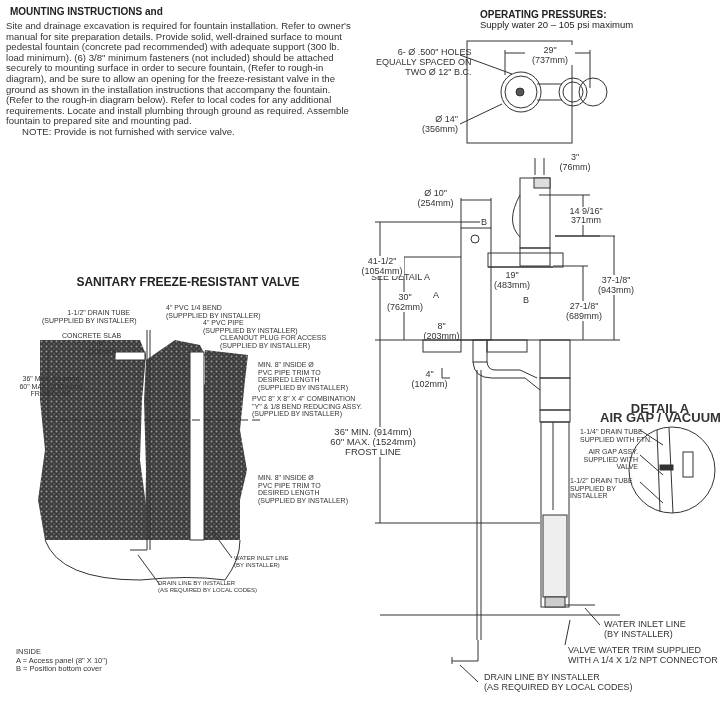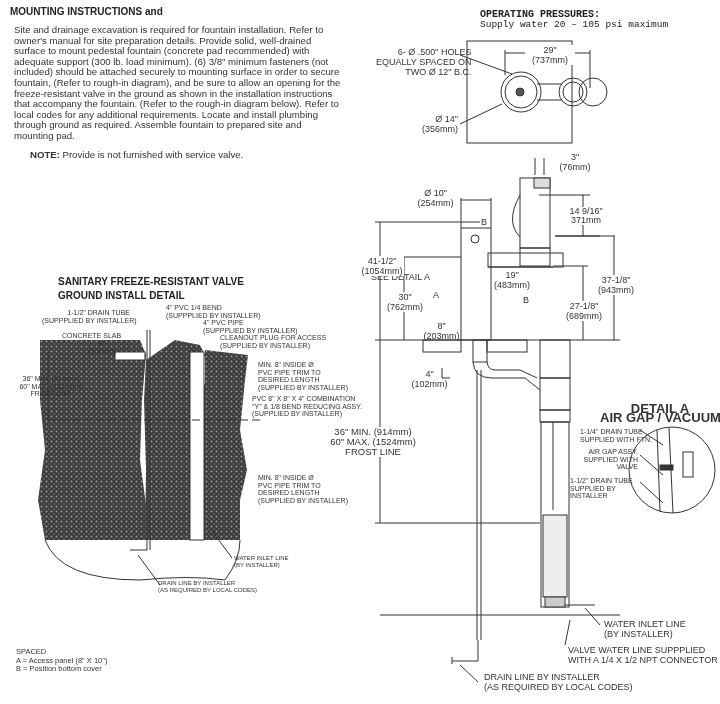--- a/index.html
+++ b/index.html
@@ -1,30 +1,30 @@
 <!DOCTYPE html>
 <html><head>
 <meta charset="utf-8">
 <style>
   html, body { margin:0; padding:0; background:#fff; }
   body { width:720px; height:704px; position:relative; overflow:hidden; font-family:"Liberation Sans", sans-serif; color:#222; }
   .abs { position:absolute; }
   .instr { left:6px; top:2px; width:345px; font-size:9.6px; line-height:10.6px; color:#333; }
   .instr h1 { margin:4px; font-size:10px; line-height:11px; font-weight:bold; color:#222; }
-  .instr p { margin:8px; }
-  .instr .note b { font-weight:bold;padding-left:16px; }
+  .instr p { margin:0; }
+  .instr .note b { font-weight:normal;padding-left:16px; }
   .instr .trap { font-weight:bold; font-size:11.5px; line-height:12px; color:#222; }
-  .op { left:480px; top:10px; font-size:9.5px; line-height:10px;font-family:Liberation Mono, monospace; }
+  .op { left:480px; top:10px; font-size:9.5px; line-height:10px; }
   .op b { display:block; font-size:10px; }
   .lbl { position:absolute; font-size:9px; line-height:10px; color:#333; white-space:nowrap; }
   .sm { font-size:7px; line-height:7.5px; color:#333; }
   .ctr { text-align:center; }
   .rt { text-align:right; }
   .bold { font-weight:bold; }
-  .sfr-title { left:58px; top:275px; width:260px; font-weight:bold; font-size:10px; line-height:14px; color:#222; }
+  .sfr-title { left:58px; top:275px; width:260px; text-align:center; font-weight:bold; font-size:12px; line-height:14px; color:#222; }
   .legend { left:16px; top:648px; font-size:7.5px; line-height:8.5px; color:#333; }
   svg { position:absolute; left:0; top:0; }
 </style>
 </head>
 <body>
 
 <div class="abs instr">
   <h1>MOUNTING INSTRUCTIONS and</h1>
   <p>Site and drainage excavation is required for fountain installation. Refer to owner's manual for site preparation details. Provide solid, well-drained surface to mount pedestal fountain (concrete pad recommended) with adequate support (300 lb. load minimum). (6) 3/8" minimum fasteners (not included) should be attached securely to mounting surface in order to secure fountain, (Refer to rough-in diagram), and be sure to allow an opening for the freeze-resistant valve in the ground as shown in the installation instructions that accompany the fountain. (Refer to the rough-in diagram below). Refer to local codes for any additional requirements. Locate and install plumbing through ground as required. Assemble fountain to prepared site and mounting pad.</p>
   <p class="note"><b>NOTE:</b><span> Provide is not furnished with service valve.</span></p>
@@ -220,31 +220,30 @@
   <div>1-1/2" DRAIN TUBE</div>
   <div>SUPPLIED BY</div>
   <div>INSTALLER</div>
 </div>
 
 <div class="lbl" style="left:604px;top:619px;">
   <div>WATER INLET LINE</div>
   <div>(BY INSTALLER)</div>
 </div>
 <div class="lbl" style="left:568px;top:645px;">
-  <div>VALVE WATER LINE SUPPPLIED</div>
+  <div>VALVE WATER TRIM SUPPLIED</div>
   <div>WITH A 1/4 X 1/2 NPT CONNECTOR</div>
 </div>
 <div class="lbl" style="left:484px;top:672px;">
   <div>DRAIN LINE BY INSTALLER</div>
   <div>(AS REQUIRED BY LOCAL CODES)</div>
 </div>
 
 <div class="abs sfr-title">
   <div>SANITARY FREEZE-RESISTANT VALVE</div>
-  <div>GROUND INSTALL DETAIL</div>
 </div>
 <div class="lbl rt sm" style="left:42px;top:309px;width:88px;">
   <div>1-1/2" DRAIN TUBE</div>
   <div>(SUPPPLIED BY INSTALLER)</div>
 </div>
 <div class="lbl sm" style="left:166px;top:304px;">
   <div>4" PVC 1/4 BEND</div>
   <div>(SUPPPLIED BY INSTALLER)</div>
 </div>
 <div class="lbl sm" style="left:203px;top:319px;">
@@ -285,16 +284,16 @@
 <div class="lbl" style="left:234px;top:555px;font-size:6px;line-height:6.5px;">
   <div>WATER INLET LINE</div>
   <div>(BY INSTALLER)</div>
 </div>
 <div class="lbl" style="left:158px;top:580px;font-size:6px;line-height:6.5px;">
   <div>DRAIN LINE BY INSTALLER</div>
   <div>(AS REQUIRED BY LOCAL CODES)</div>
 </div>
 
 <div class="abs legend">
-  <div>SPACED</div>
+  <div>INSIDE</div>
   <div>A = Access panel (8" X 10")</div>
   <div>B = Position bottom cover</div>
 </div>
 
 </body></html>

